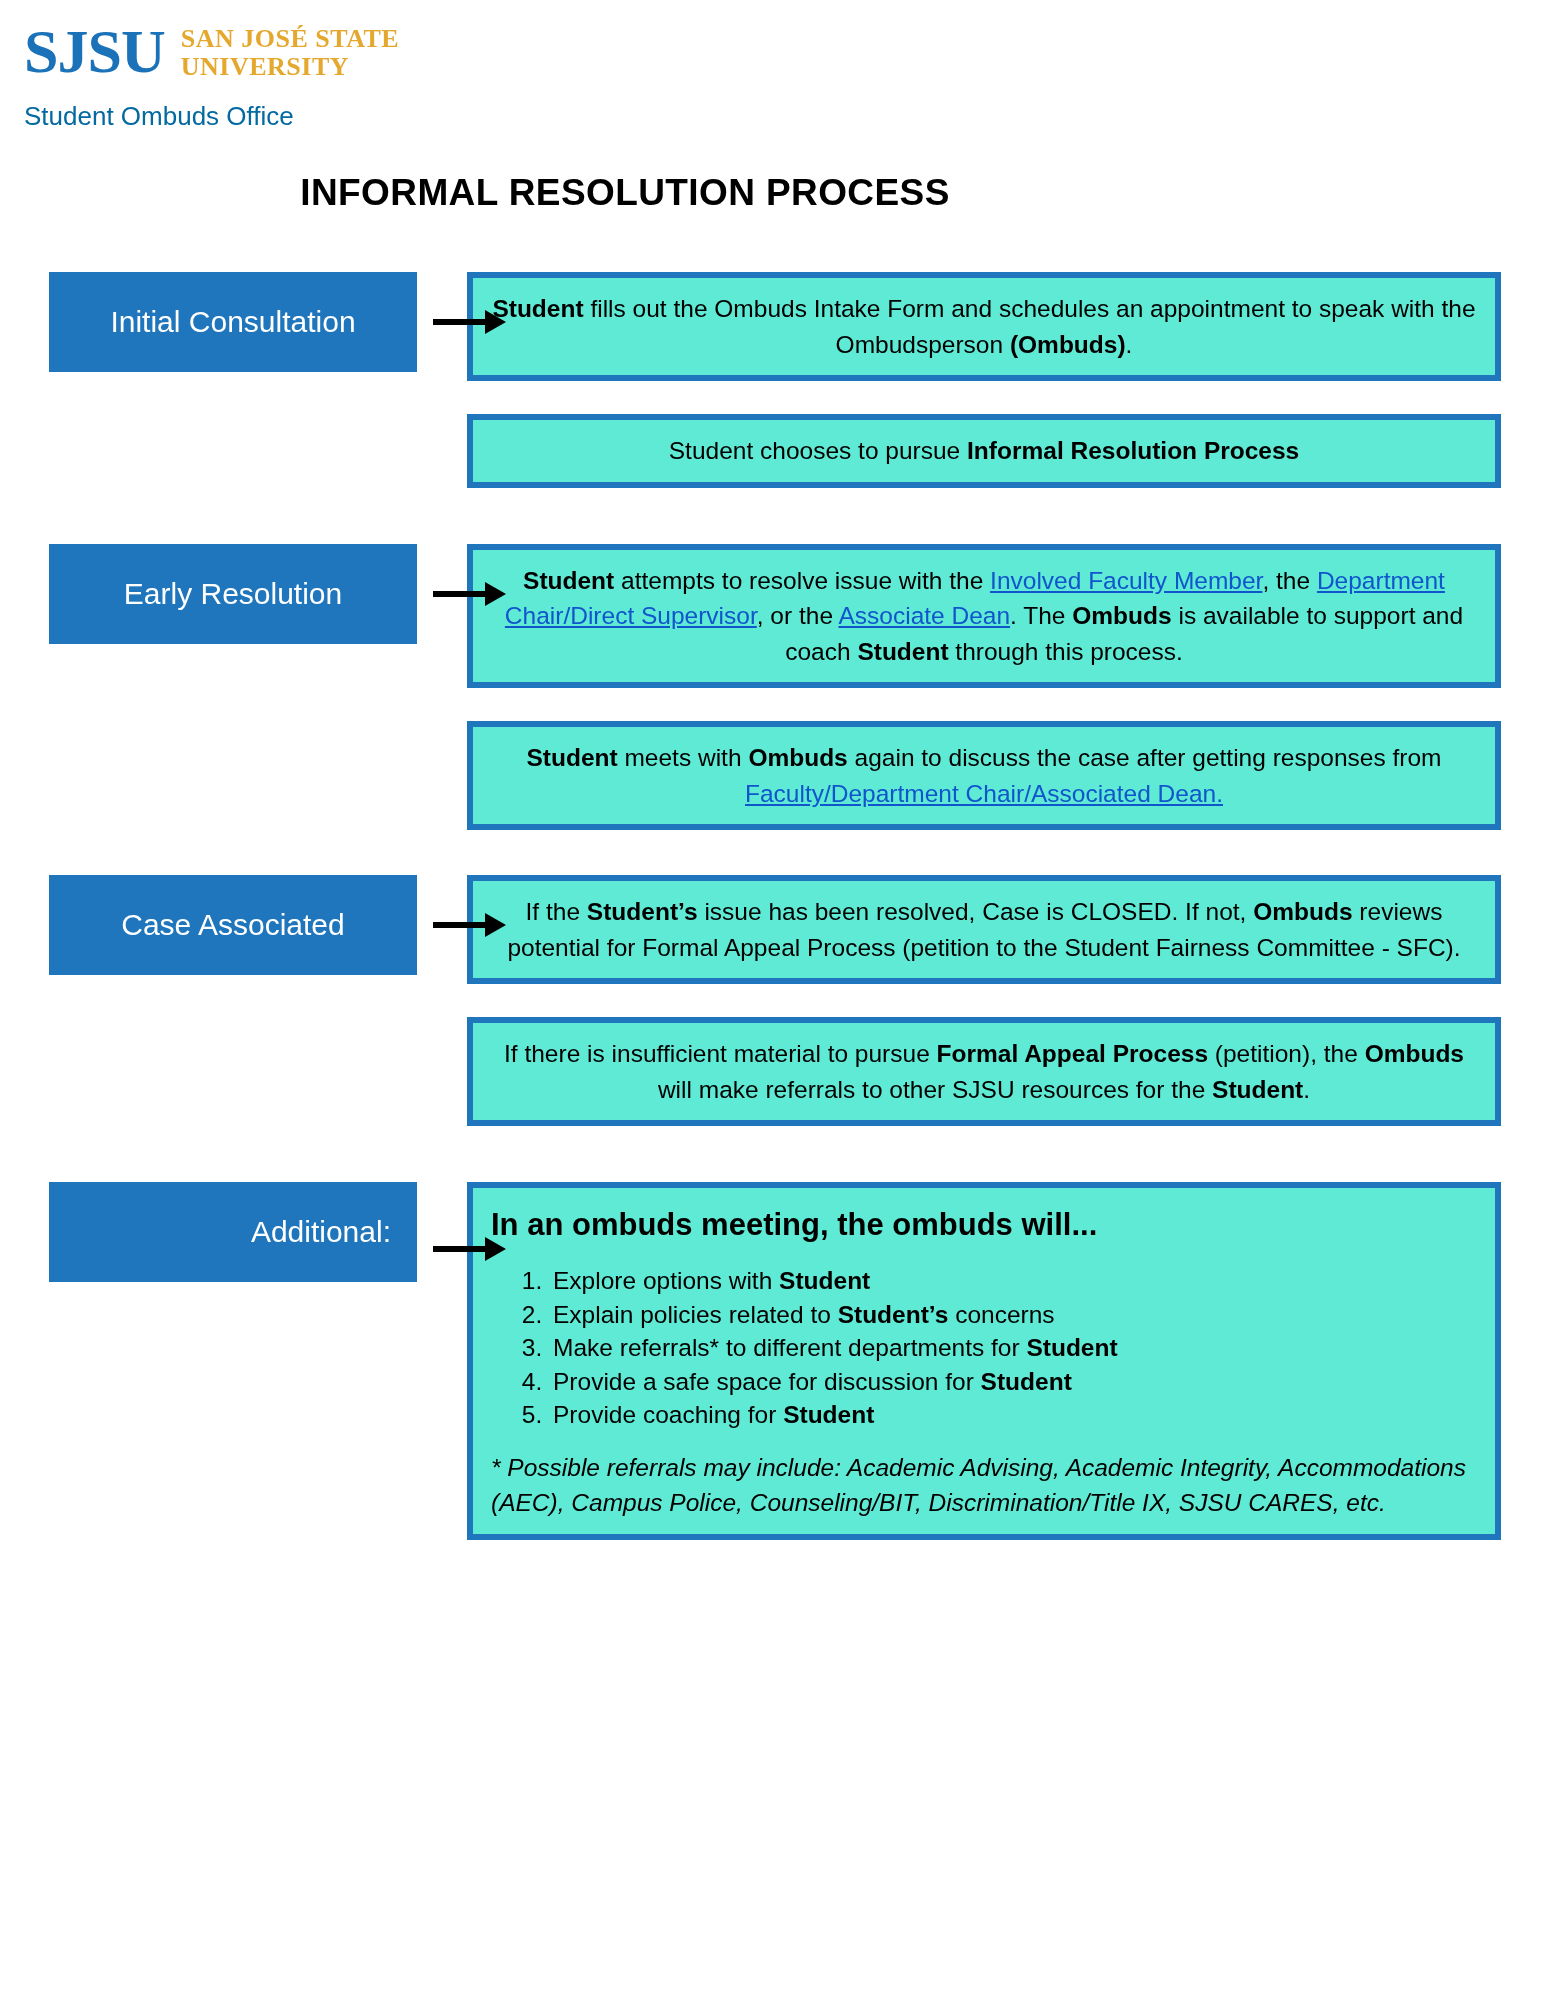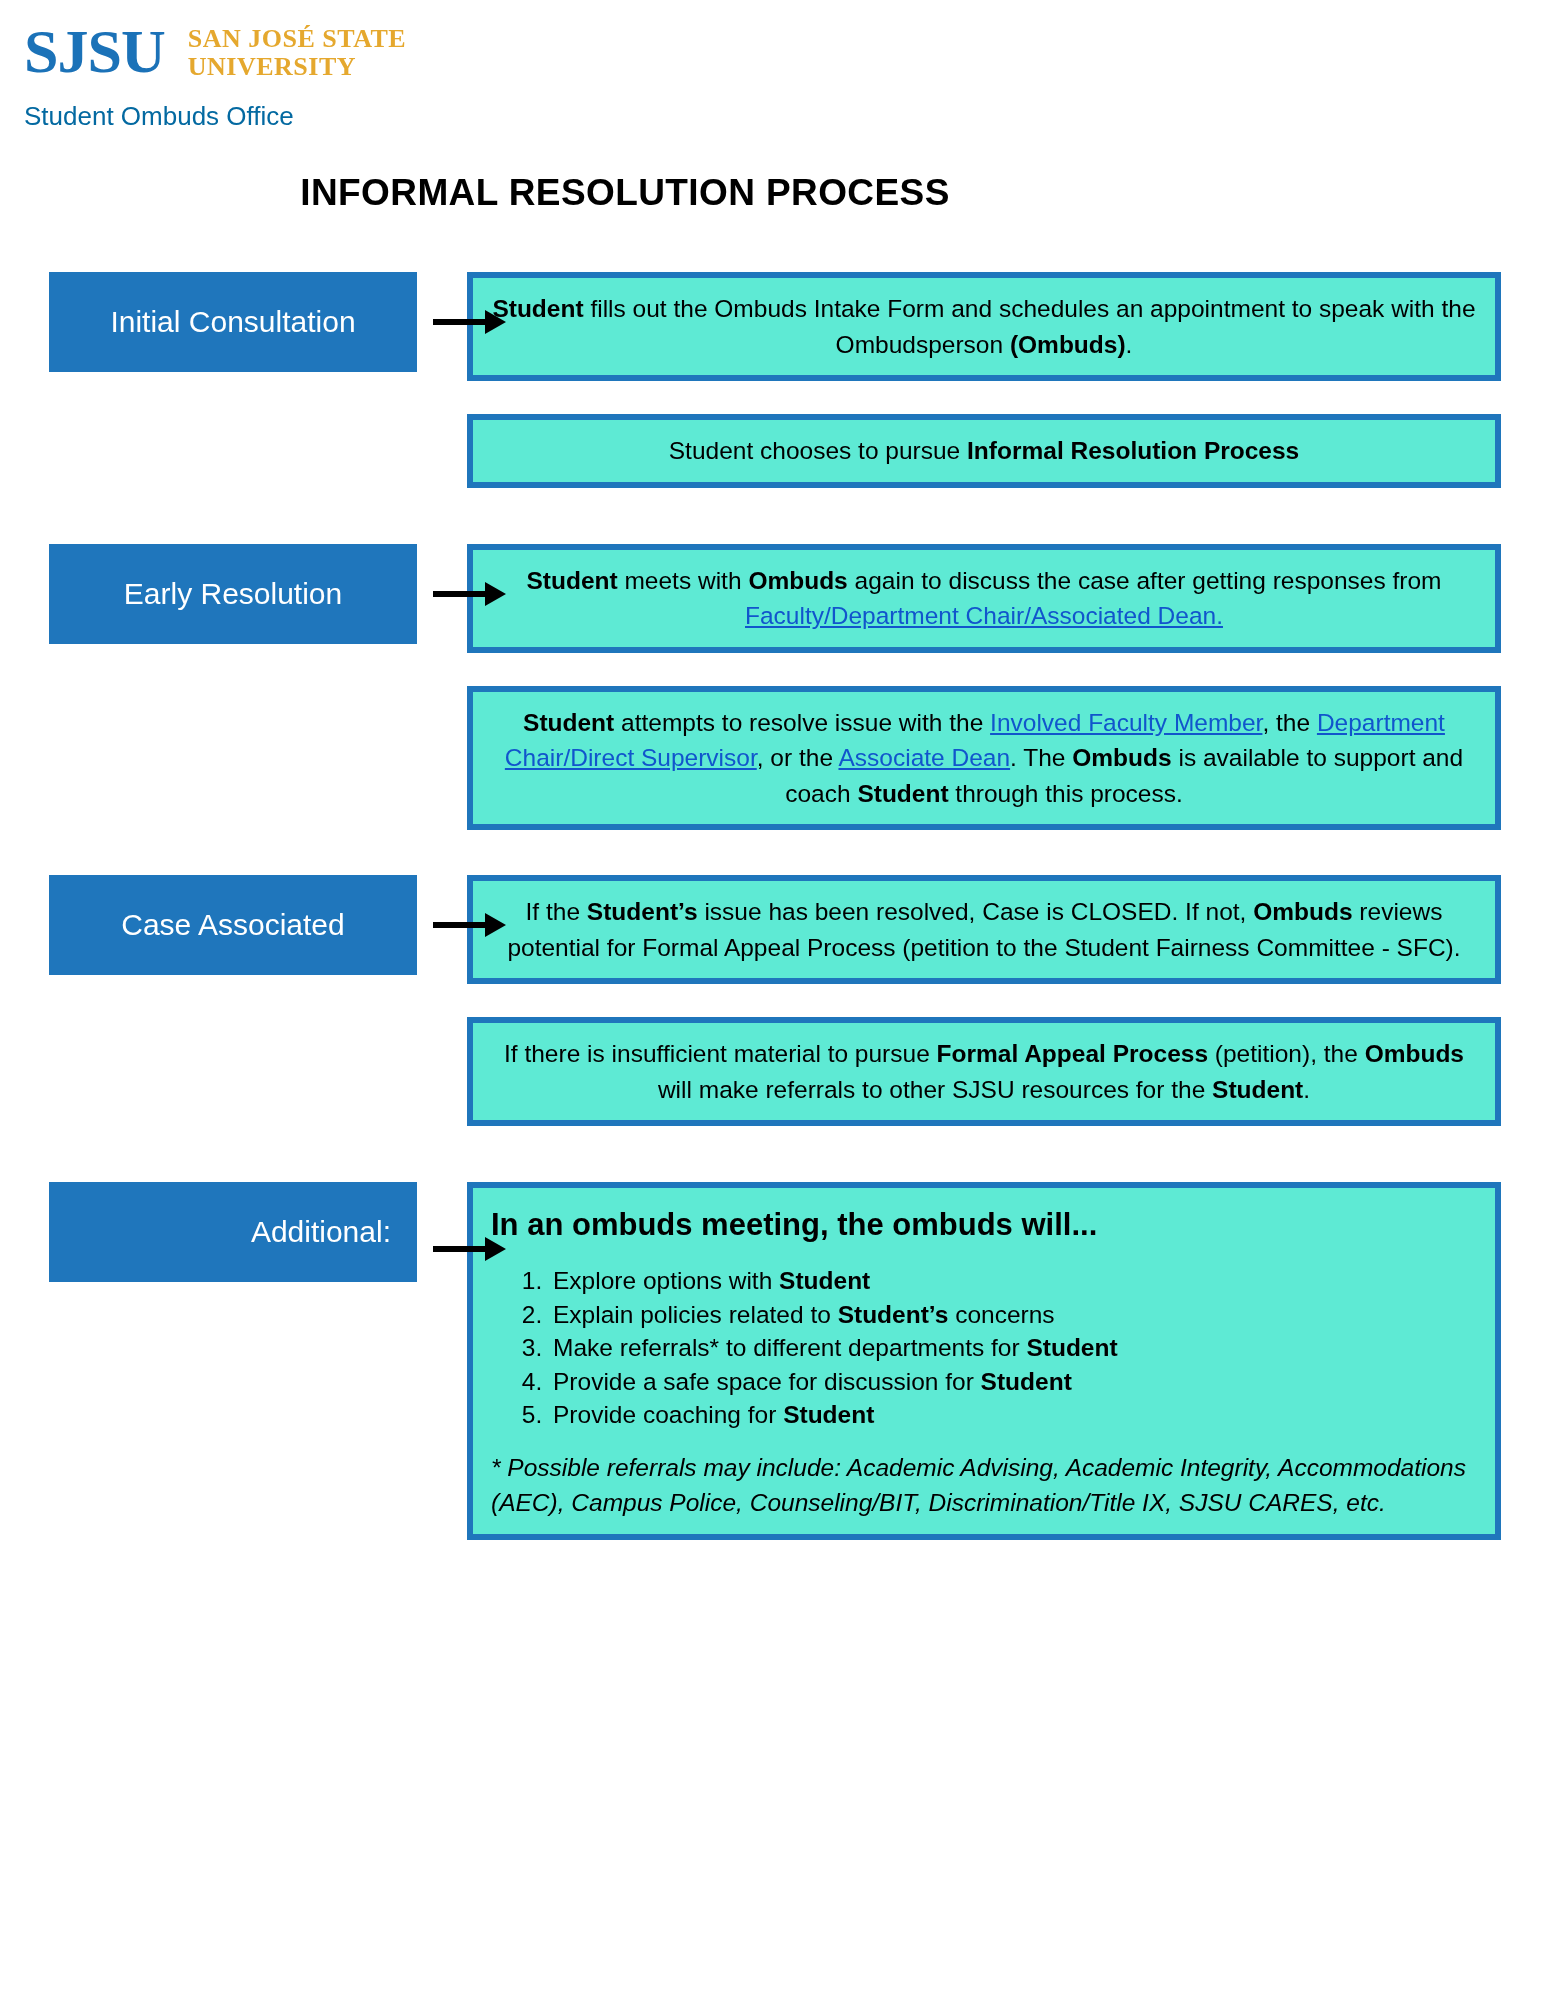--- a/index.html
+++ b/index.html
@@ -19,21 +19,21 @@
   
   .header {
     position: absolute;
     left: 24px;
     top: 20px;
     width: 600px;
   }
   .logo-row {
     display: flex;
     align-items: center;
-    gap: 23px;
+    gap: 16px;
   }
   .logo-sjsu {
     font-family: "Liberation Serif", serif;
     font-size: 62px;
     font-weight: 700;
     color: #1B72B8;
     letter-spacing: -1px;
     line-height: 1;
   }
   .logo-wordmark {
@@ -197,24 +197,24 @@
 
   <div class="stage">
     <div class="label-col">
       <div class="stage-label">Early Resolution</div>
       <svg class="arrow" style="top:35px" viewBox="0 0 74 30">
         <path d="M0 12 L52 12 L52 3 L73 15 L52 27 L52 18 L0 18 Z" fill="#000000"></path>
       </svg>
     </div>
     <div class="boxes-col">
       <div class="info-box">
+        <b>Student</b> attempts to resolve issue with the <a class="lnk" href="#">Involved Faculty Member</a>, the <a class="lnk" href="#">Department Chair/Direct Supervisor</a>, or the <a class="lnk" href="#">Associate Dean</a>. The <b>Ombuds</b> is available to support and coach <b>Student</b> through this process.
+      </div>
+      <div class="info-box">
         <b>Student</b> meets with <b>Ombuds</b> again to discuss the case after getting responses from <a class="lnk" href="#">Faculty/Department Chair/Associated Dean.</a>
-      </div>
-      <div class="info-box">
-        <b>Student</b> attempts to resolve issue with the <a class="lnk" href="#">Involved Faculty Member</a>, the <a class="lnk" href="#">Department Chair/Direct Supervisor</a>, or the <a class="lnk" href="#">Associate Dean</a>. The <b>Ombuds</b> is available to support and coach <b>Student</b> through this process.
       </div>
     </div>
   </div>
 
   <div class="spacer-md"></div>
 
   <div class="stage">
     <div class="label-col">
       <div class="stage-label">Case Associated</div>
       <svg class="arrow" style="top:35px" viewBox="0 0 74 30">

